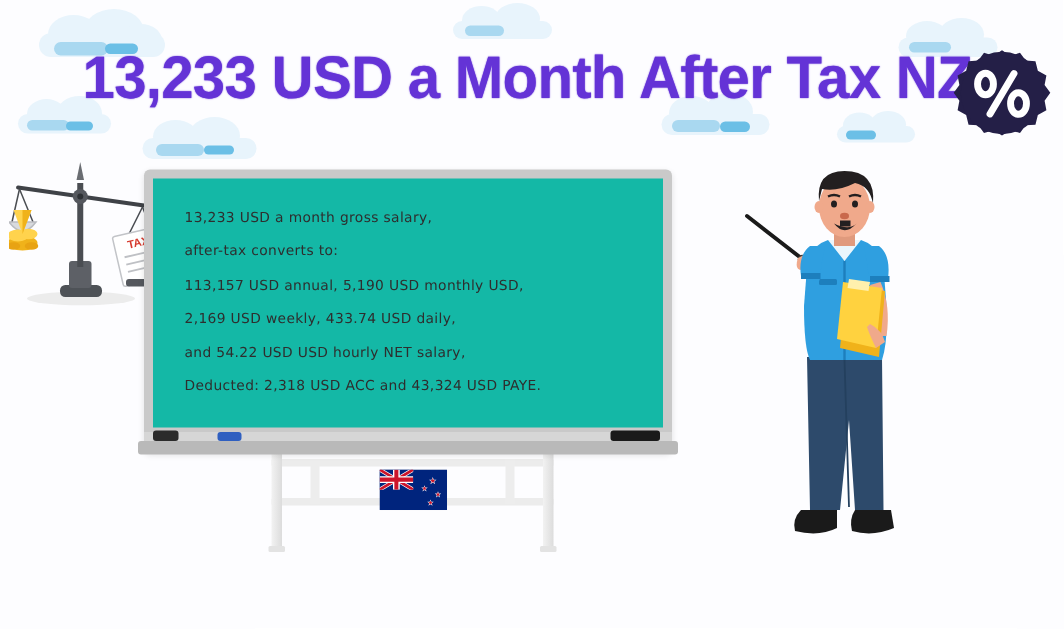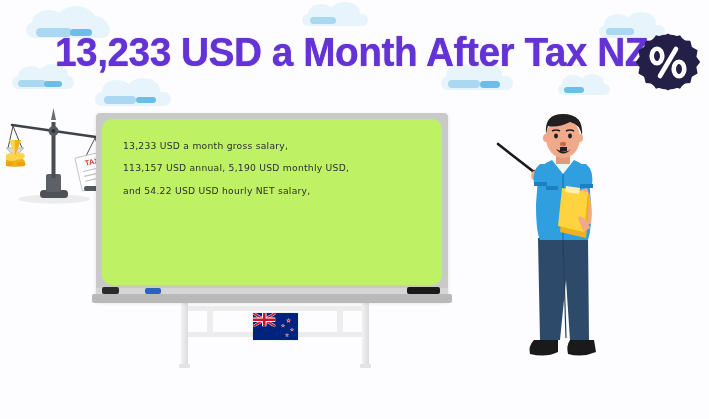--- a/index.html
+++ b/index.html
@@ -91,22 +91,22 @@
   #board-frame {
     position: absolute;
     inset: 0;
     background: #c9c9c9;
     border-radius: 4px;
     box-shadow: 0 2px 4px rgba(0,0,0,0.12);
   }
   #board-face {
     position: absolute;
     left: 6px; top: 6px; right: 6px; bottom: 16px;
-    background: #bef264;
-    border-radius: 10px;
+    background: #14b8a6;
+    border-radius: 0;
   }
   #board-tray {
     position: absolute;
     left: -4px;
     bottom: -2px;
     width: 360px;
     height: 9px;
     background: #b9b9b9;
     border-radius: 2px;
   }
@@ -349,22 +349,25 @@
       </g>
       <rect x="78" y="82" width="20" height="5" rx="2" fill="#55585e"></rect>
     </svg>
   </div>
 
   <div id="board-wrap">
     <div id="board-frame"></div>
     <div id="board-face">
       <div id="board-text">
         <span class="line">13,233 USD a month gross salary,</span>
+        <span class="line">after-tax converts to:</span>
         <span class="line">113,157 USD annual, 5,190 USD monthly USD,</span>
+        <span class="line">2,169 USD weekly, 433.74 USD daily,</span>
         <span class="line">and 54.22 USD USD hourly NET salary,</span>
+        <span class="line">Deducted: 2,318 USD ACC and 43,324 USD PAYE.</span>
       </div>
     </div>
     <div id="board-tray-top"></div>
     <div id="board-tray">
       <div class="tray-item" id="eraser"></div>
       <div class="tray-item" id="marker-blue"></div>
       <div class="tray-item" id="marker-black"></div>
     </div>
   </div>
 

